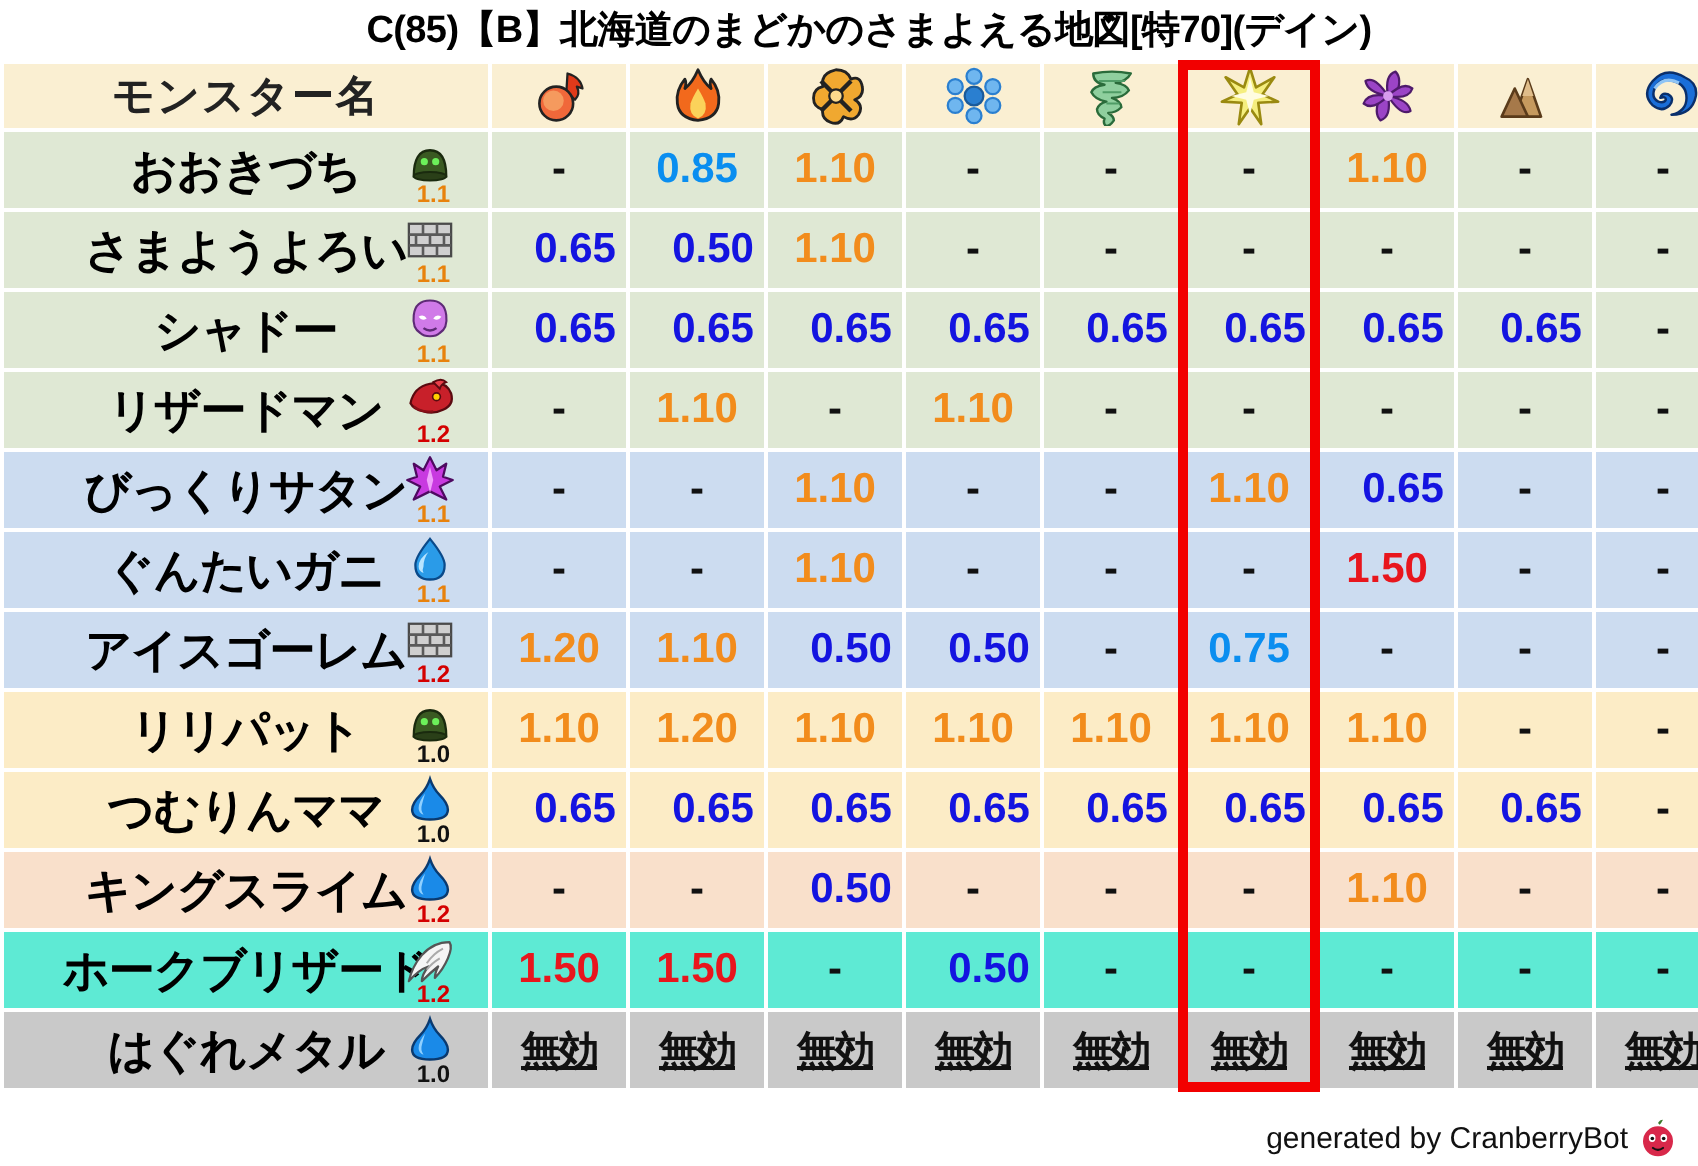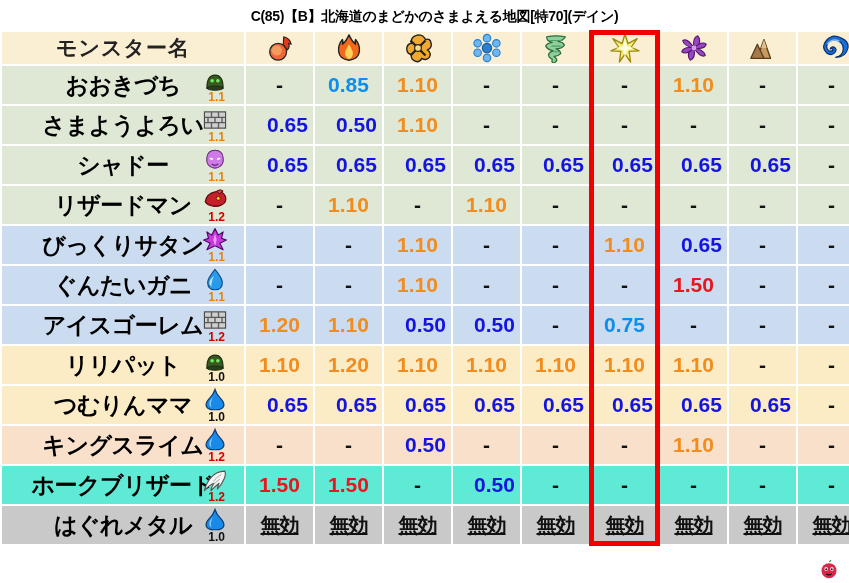--- a/index.html
+++ b/index.html
@@ -5,21 +5,21 @@
   html,body{margin:0;padding:0;}
   body{
     width:849px;height:583px;
     background:#ffffff;
     font-family:"Liberation Sans","DejaVu Sans",sans-serif;
     overflow:hidden;
     position:relative;
   }
   #page-title{
     text-align:center;
-    font-size:14px;
+    font-size:19px;
     font-weight:bold;
     color:#000;
     letter-spacing:-0.3px;
     padding-top:4px;
     height:26px;
     line-height:24px;
     white-space:nowrap;
     padding-left:20px;
   }
   #grid-wrap{
@@ -458,20 +458,21 @@
           <td><span class="v-none">無効</span></td>
           <td><span class="v-none">無効</span></td>
           <td><span class="v-none">無効</span></td>
         </tr>
       </tbody>
   </table>
   <div id="col-highlight" style="left: 589px; top: 0px; width: 71px; height: 516px; border-color: rgb(242, 0, 0);"></div>
 </div>
 
 <div id="footer">
+  <span>generated by CranberryBot</span>
   <span class="berry">
     <svg viewBox="0 0 24 24" width="20" height="20">
       <path d="M12 3 q1 -2 3 -2 q-1 2 -2 3z" fill="#3a7a2a"></path>
       <circle cx="12" cy="14" r="9" fill="#d8284a"></circle>
       <ellipse cx="8.5" cy="12" rx="2" ry="2.4" fill="#fff"></ellipse>
       <ellipse cx="15.5" cy="12" rx="2" ry="2.4" fill="#fff"></ellipse>
       <circle cx="8.6" cy="12.3" r="1.1" fill="#111"></circle>
       <circle cx="15.4" cy="12.3" r="1.1" fill="#111"></circle>
       <path d="M9 18 q3 2.2 6 0" stroke="#111" stroke-width="1.3" fill="none" stroke-linecap="round"></path>
     </svg>

